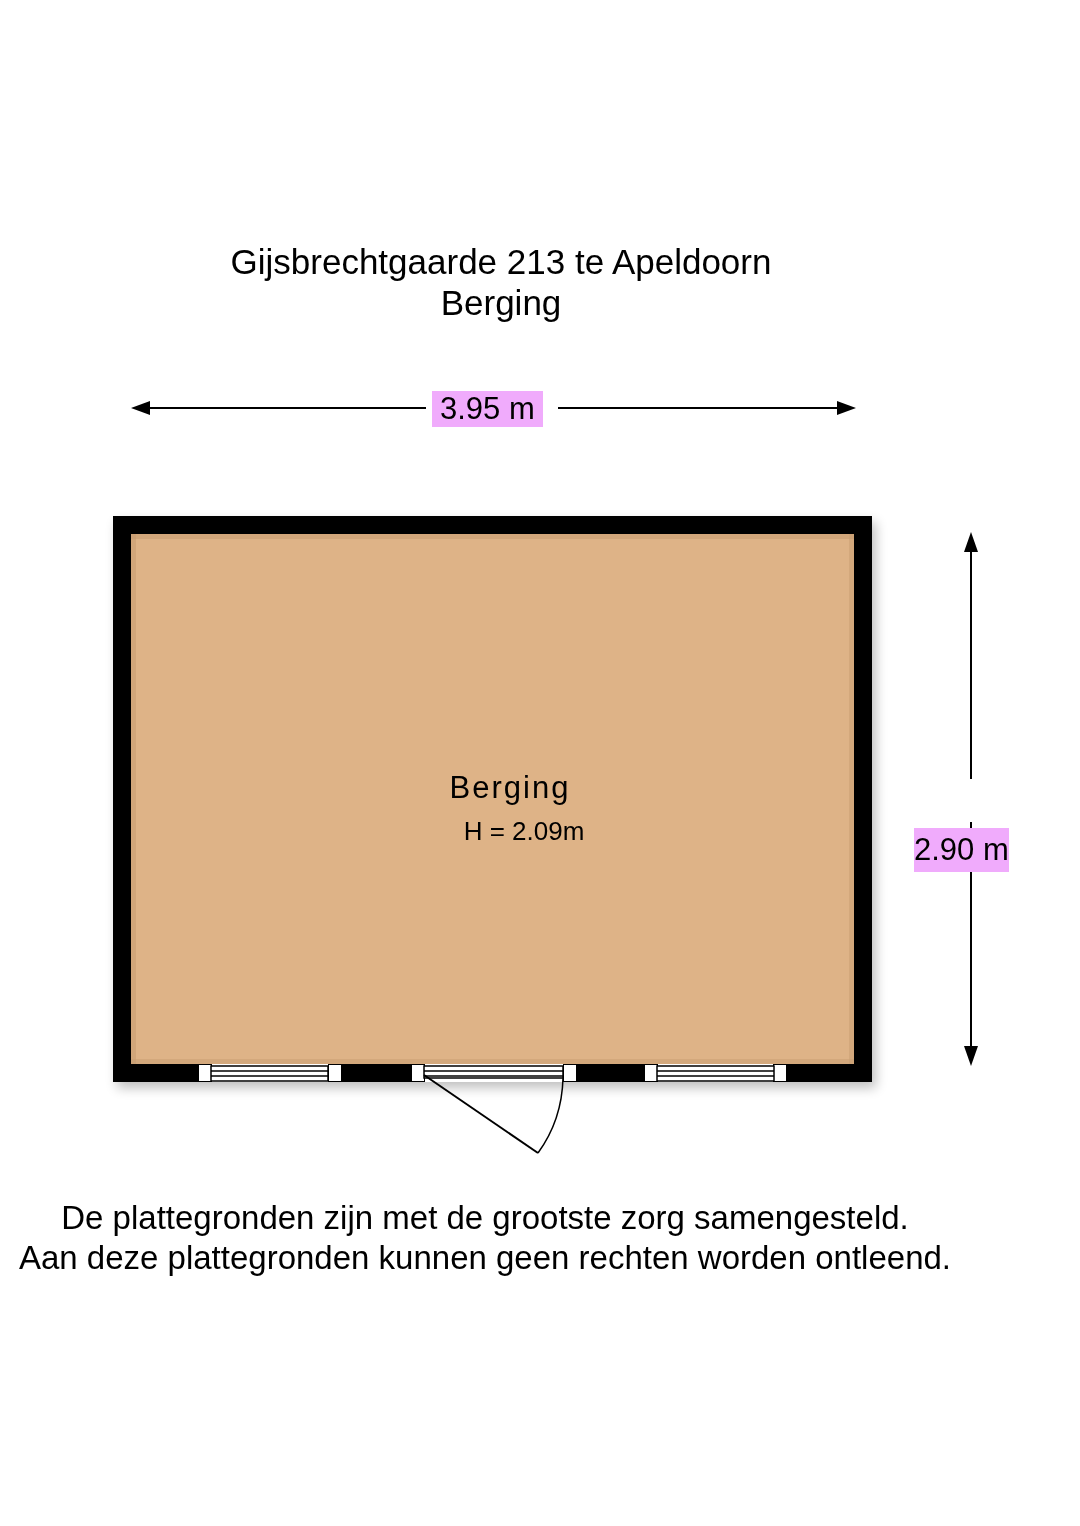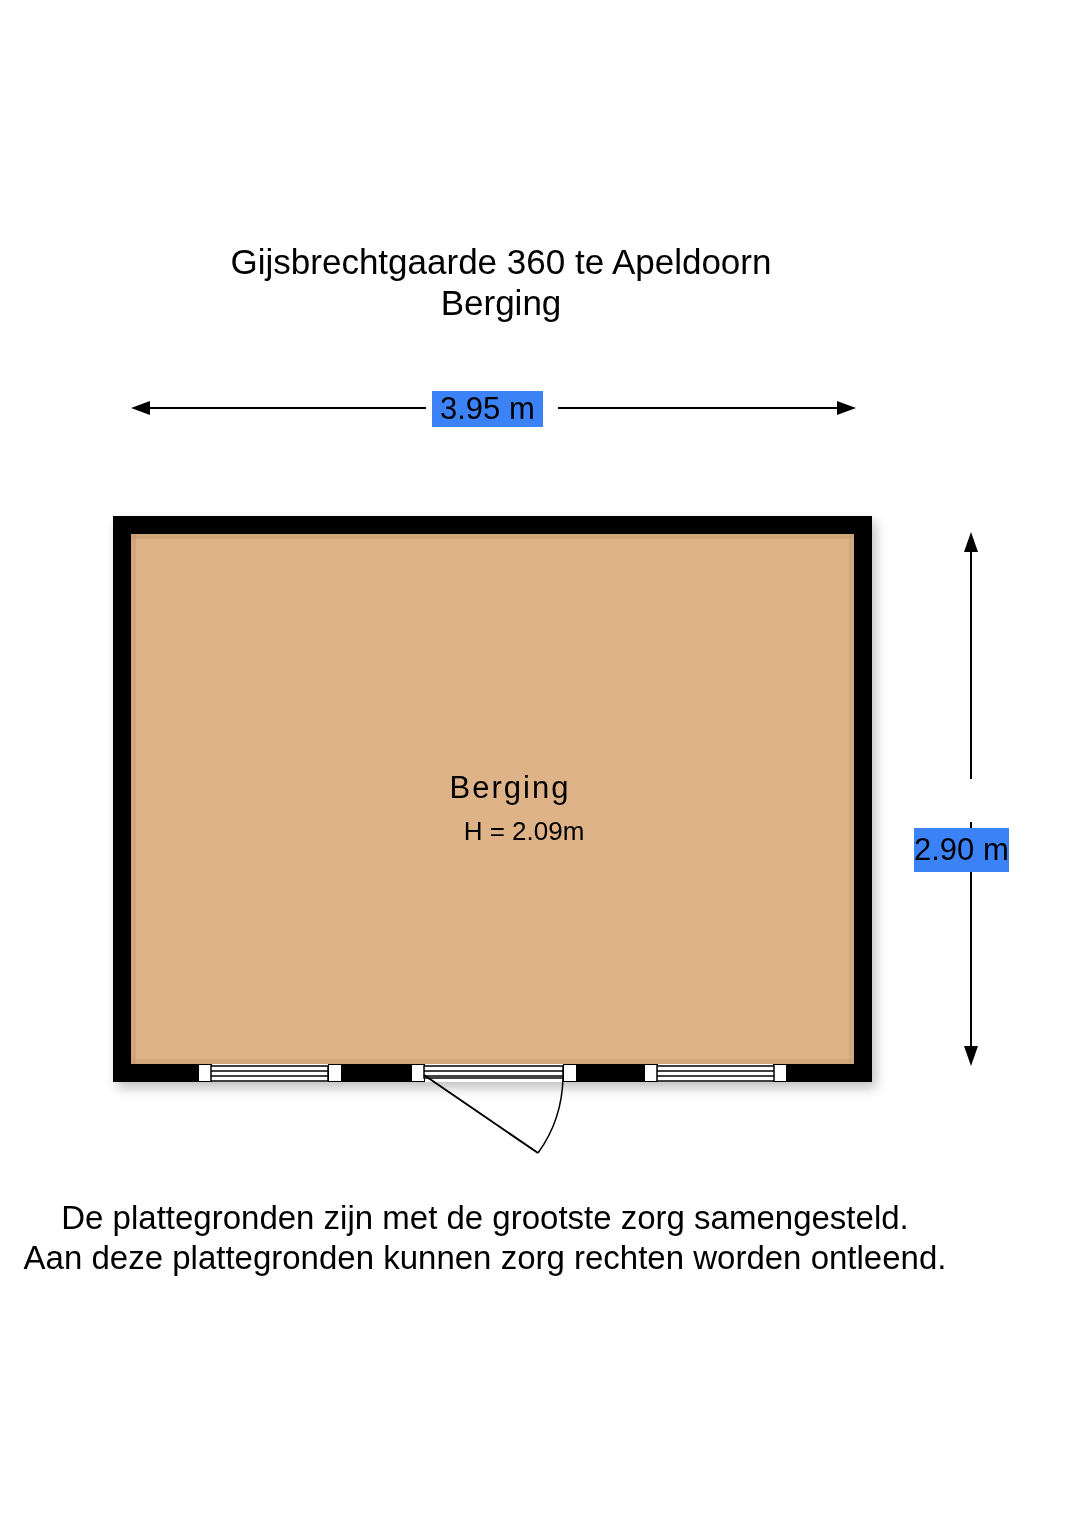--- a/index.html
+++ b/index.html
@@ -1,34 +1,34 @@
 <!DOCTYPE html>
 <html><head>
 <meta charset="utf-8">
 <style>
   html, body { margin: 0; padding: 0; background: #ffffff; }
   body { width: 1080px; height: 1526px; position: relative; overflow: hidden; font-family: "Liberation Sans", sans-serif; color: #000; }
   .title { position: absolute; left: 0; width: 1002px; text-align: center; font-size: 35px; line-height: 40px; }
   #title-line1 { top: 242px; }
   #title-line2 { top: 283px; }
-  .dim-label { position: absolute; font-size: 31px; line-height: 36px; background: #3b82f6; }
+  .dim-label { position: absolute; font-size: 31px; line-height: 36px; background: #f0abfc; }
   #dim-width-label { left: 432px; top: 391px; padding: 0 8px; }
   #dim-height-label { left: 914px; top: 828px; padding: 4px 0; }
   #plan-svg { position: absolute; left: 0; top: 0; }
   .room-label { position: absolute; left: 380px; width: 260px; text-align: center; }
   #room-name { top: 770px; font-size: 31px; letter-spacing: 2px; line-height: 36px; }
   #room-height { top: 816px; left: 394px; font-size: 26px; line-height: 30px; }
   .footer { position: absolute; left: 0; width: 968px; text-align: center; font-size: 33px; line-height: 40px; }
   #footer-line1 { top: 1198px; left: 1px; }
   #footer-line2 { top: 1238px; left: 1px; }
 </style>
 </head>
 <body>
 
-<div id="title-line1" class="title">Gijsbrechtgaarde 360 te Apeldoorn</div>
+<div id="title-line1" class="title">Gijsbrechtgaarde 213 te Apeldoorn</div>
 <div id="title-line2" class="title">Berging</div>
 
 <svg id="plan-svg" width="1080" height="1526" viewBox="0 0 1080 1526">
   <defs>
     <filter id="shadow" x="-10%" y="-10%" width="120%" height="120%">
       <feGaussianBlur in="SourceAlpha" stdDeviation="6"></feGaussianBlur>
       <feOffset dx="4" dy="6" result="ob"></feOffset>
       <feComponentTransfer>
           <feFuncA type="linear" slope="0.25"></feFuncA>
         </feComponentTransfer>
@@ -97,13 +97,13 @@
   </g>
 </svg>
 
 <div id="dim-width-label" class="dim-label">3.95 m</div>
 <div id="dim-height-label" class="dim-label">2.90 m</div>
 
 <div id="room-name" class="room-label">Berging</div>
 <div id="room-height" class="room-label">H = 2.09m</div>
 
 <div id="footer-line1" class="footer">De plattegronden zijn met de grootste zorg samengesteld.</div>
-<div id="footer-line2" class="footer">Aan deze plattegronden kunnen zorg rechten worden ontleend.</div>
+<div id="footer-line2" class="footer">Aan deze plattegronden kunnen geen rechten worden ontleend.</div>
 
 </body></html>

